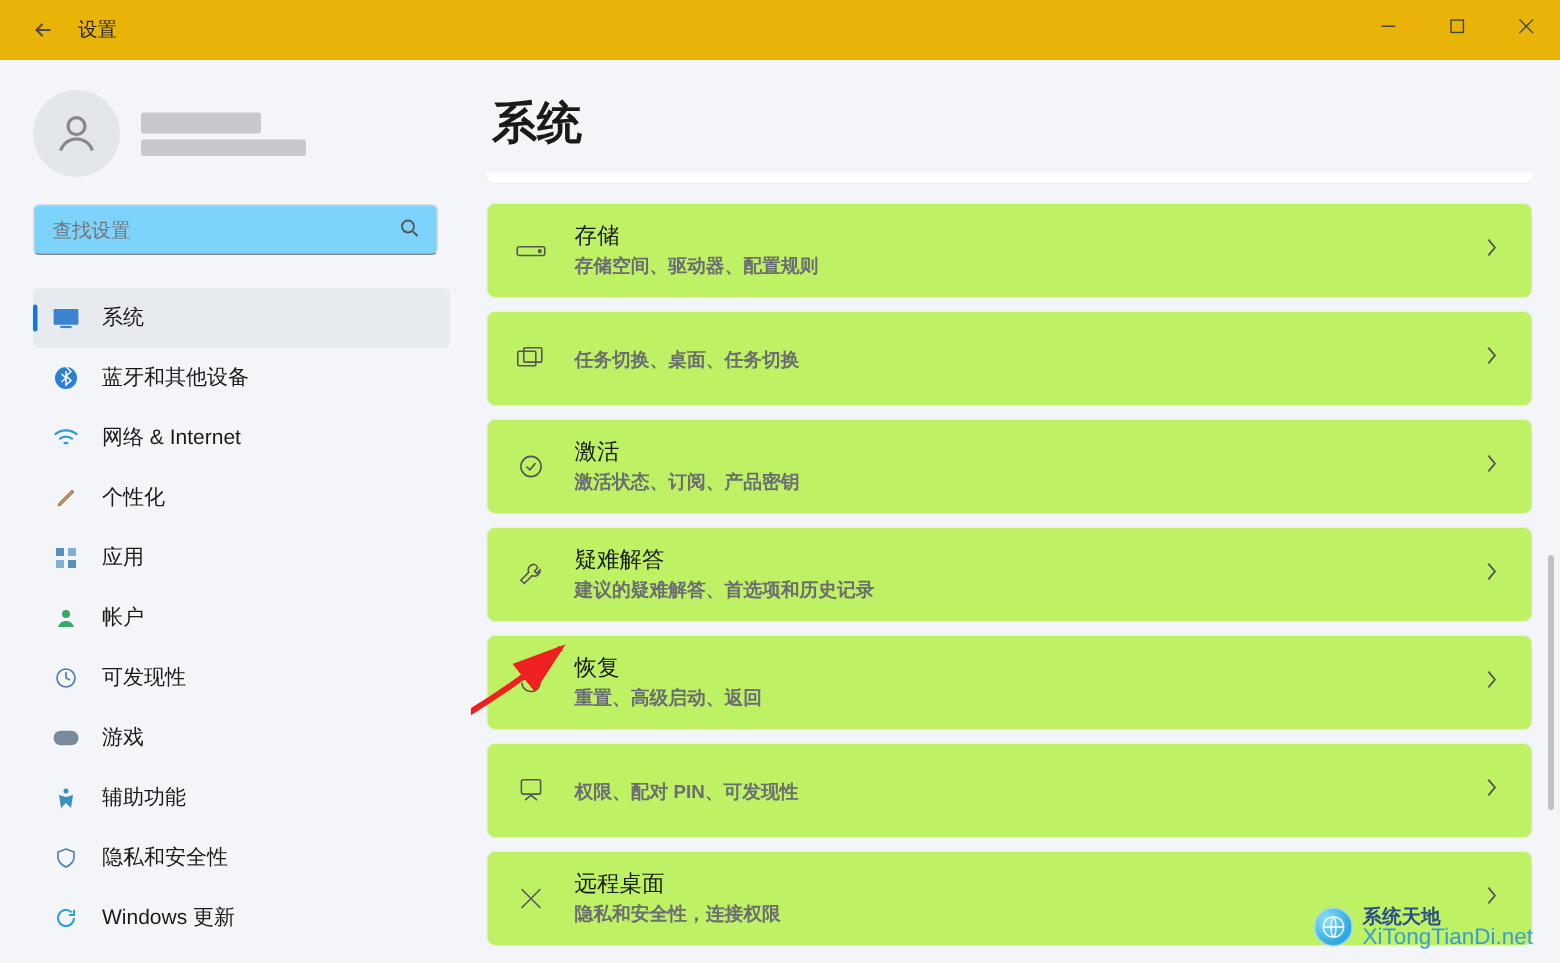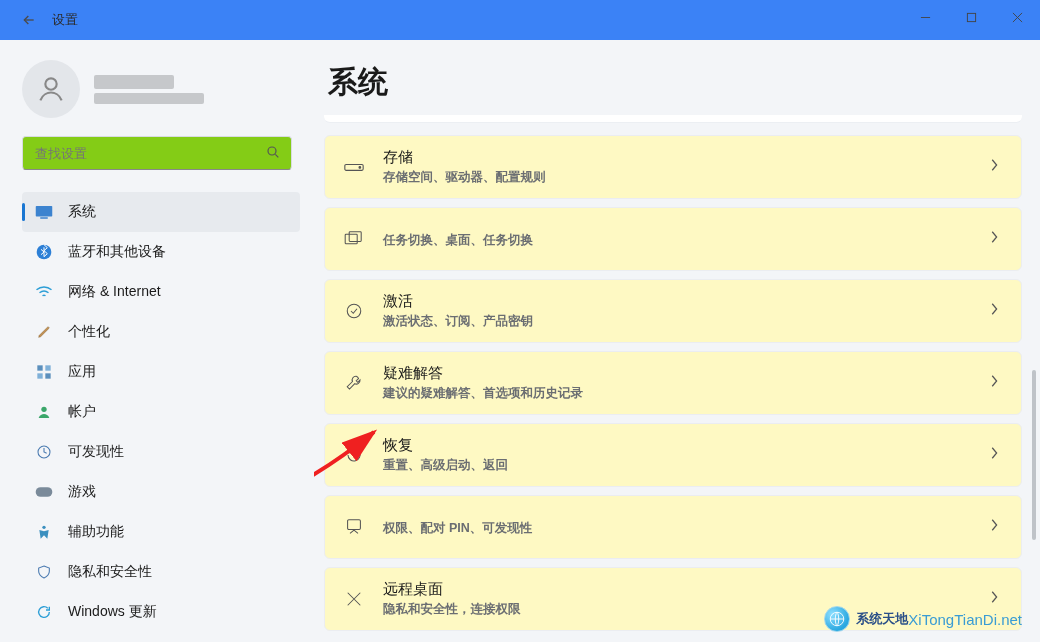--- a/index.html
+++ b/index.html
@@ -1,54 +1,54 @@
 <!DOCTYPE html>
 <html><head>
 <meta charset="utf-8">
 <style>
   * { box-sizing: border-box; margin: 0; padding: 0; }
   html, body { width: 1040px; height: 642px; overflow: hidden; font-family: "Segoe UI", "Microsoft YaHei", sans-serif; background: #f0f3f7; color: #1a1a1a; }
   .window { position: relative; width: 1040px; height: 642px; background: #f3f5f8; }
-  .titlebar { height: 40px; display: flex; align-items: center; padding-left: 18px; background: #3b82f6; position: relative; }
+  .titlebar { height: 40px; display: flex; align-items: center; padding-left: 18px; background: #eab308; position: relative; }
   .titlebar .back { width: 22px; height: 22px; display:flex; align-items:center; justify-content:center; margin-right:12px; color:#4b4b4b; cursor:pointer;}
   .titlebar .title { font-size: 13px; color:#2a2a2a; }
   .window-controls { position: absolute; top:0; right:0; display:flex; }
   .wc { width: 46px; height: 34px; display:flex; align-items:center; justify-content:center; cursor:pointer; color:#444; }
   .content { display:flex; height: calc(642px - 40px); }
   .sidebar { width: 314px; padding: 10px 14px 0 22px; display:flex; flex-direction:column; }
   .profile { display:flex; align-items:center; gap:14px; margin: 10px 0 18px 0; }
   .avatar { width:58px; height:58px; border-radius:50%; background:#e3e6ea; display:flex; align-items:center; justify-content:center; }
   .avatar svg { color:#888; }
   .profile-text { display:flex; flex-direction:column; gap:4px; }
   .pt-line { background:#c6c8cb; height:12px; border-radius:2px; }
   .pt-line.short { width: 80px; height:14px; }
   .pt-line.long { width: 110px; height:11px; }
   .search { position:relative; width: 270px; margin-bottom: 22px; }
-  .search input { width:100%; height: 34px; border: 1px solid #d8dbe0; border-bottom: 1.5px solid #888; background:#84cc16; border-radius:4px; padding: 0 49px 0 12px; font-size:13px; color:#555; outline:none; }
+  .search input { width:100%; height: 34px; border: 1px solid #d8dbe0; border-bottom: 1.5px solid #888; background:#7dd3fc; border-radius:4px; padding: 0 49px 0 12px; font-size:13px; color:#555; outline:none; }
   .search .sicon { position:absolute; right:11px; top:8px; color:#555; }
   .nav { display:flex; flex-direction:column; gap:0; }
   .nav-item { display:flex; align-items:center; height:40px; border-radius:4px; padding-left:12px; font-size:14px; color:#1a1a1a; cursor:pointer; position:relative; }
   .nav-item.active { background:#e7eaee; }
   .nav-item.active::before { content:""; position:absolute; left:0; top:11px; bottom:11px; width:3px; background:#1976d2; border-radius:2px; }
   .nav-item .nicon { width:20px; height:20px; display:inline-flex; align-items:center; justify-content:center; margin-right:14px; }
   .main { flex:1; padding: 22px 18px 0 10px; position:relative; overflow:hidden; }
   .main-header { font-size: 30px; font-weight:600; margin-bottom: 12px; padding-left:4px; }
   .hr-top { height:8px; border-bottom:1px solid #eceff3; border-radius:0 0 6px 6px; background: linear-gradient(#fff,#fff); margin-bottom:12px; }
-  .card { background:#fef9c3; border:1px solid #ebedf1; border-radius:6px; height:64px; display:flex; align-items:center; padding:0 22px 0 18px; margin-bottom:8px; cursor:pointer; }
+  .card { background:#bef264; border:1px solid #ebedf1; border-radius:6px; height:64px; display:flex; align-items:center; padding:0 22px 0 18px; margin-bottom:8px; cursor:pointer; }
   .card .cicon { width:22px; display:flex; align-items:center; justify-content:center; color:#555; margin-right:18px; }
   .card .ctexts { flex:1; display:flex; flex-direction:column; }
   .card .ctitle { font-size:15px; color:#1a1a1a; }
   .card .csubtitle { font-size:12.5px; color:#6b6e72; margin-top:2px;font-weight:bold; }
   .card .chevron { color:#555; }
   .arrow-annot { position:absolute; pointer-events:none; }
   .scrollbar { position:absolute; right:4px; top:120px; bottom:14px; width:6px; background:transparent; }
   .scroll-thumb { position:absolute; width:4px; right:0; top:210px; height:170px; background:#bfc3c8; border-radius:2px; }
   .watermark { position:absolute; right:12px; bottom:8px; display:flex; align-items:center; gap:6px; padding:2px 6px; }
   .watermark .wicon { width:26px; height:26px; border-radius:50%; background: radial-gradient(circle at 30% 30%, #8ddfff, #2aa8e0 70%); border:1px solid #9fd6ee; display:flex; align-items:center; justify-content:center; }
-  .watermark .wtexts { display:flex; flex-direction:row; line-height:1; }
+  .watermark .wtexts { display:flex; flex-direction:column; line-height:1; }
   .watermark .wt1 { font-size:13px; font-weight:700; color:#2a4f88; }
   .watermark .wt2 { font-size:15px; color:#3a9cd4; }
 </style>
 </head>
 <body>
 
 <div class="window">
 
   <div class="titlebar">
     <div class="back">

